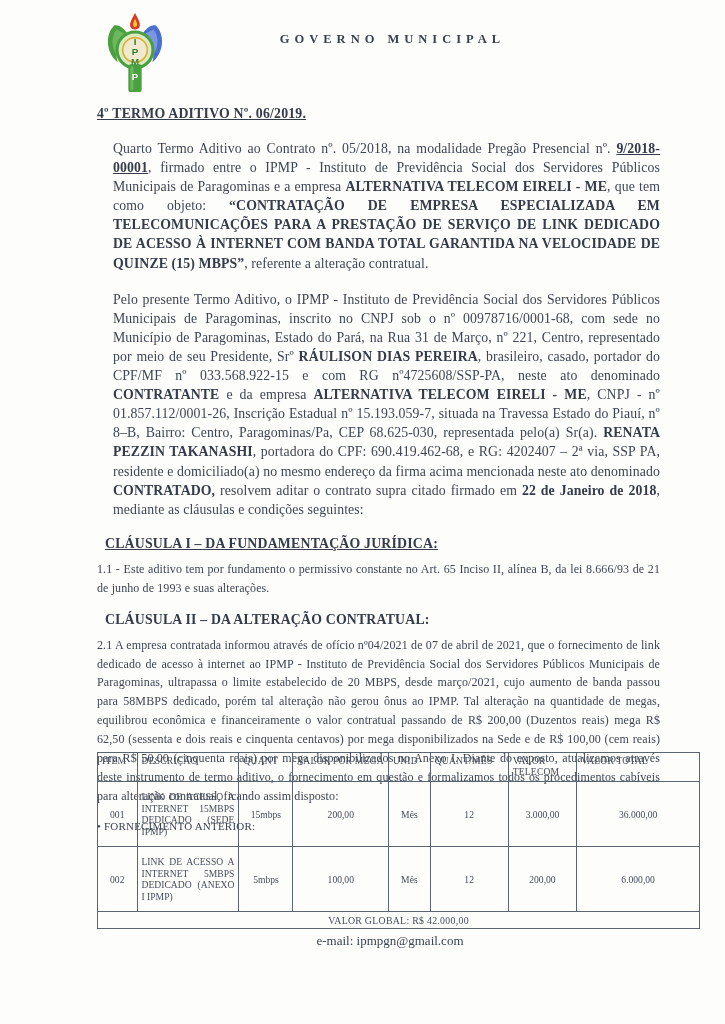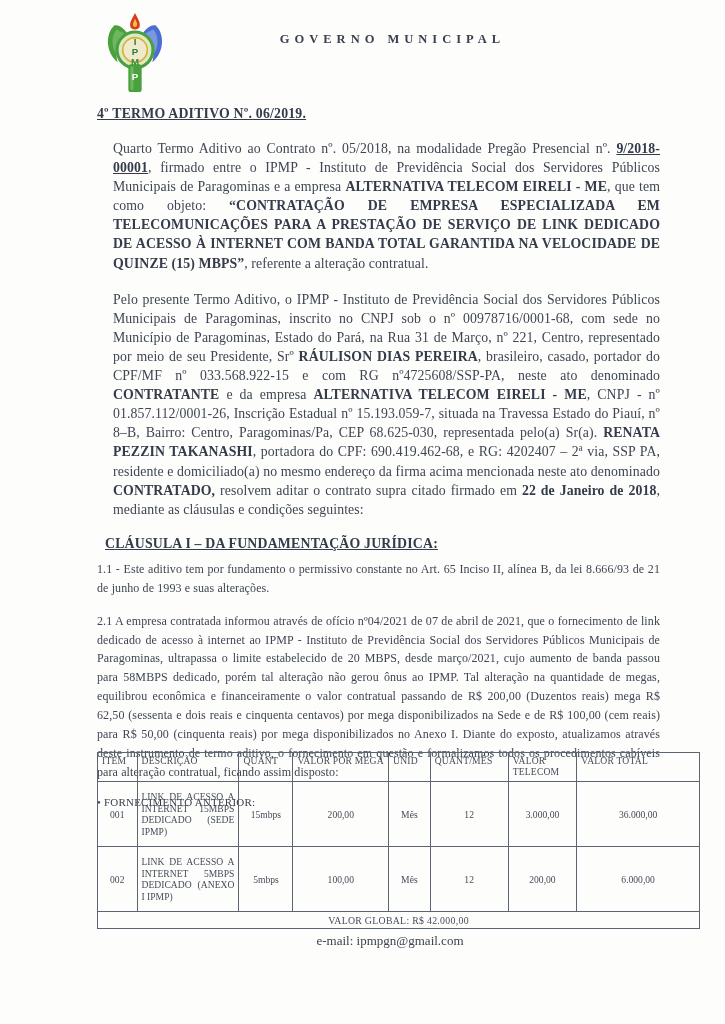--- a/index.html
+++ b/index.html
@@ -128,20 +128,21 @@
   <div class="content">
     <div class="doc-title">4º TERMO ADITIVO Nº. 06/2019.</div>
 
     <p class="para">Quarto Termo Aditivo ao Contrato nº. 05/2018, na modalidade Pregão Presencial nº. <span class="b" style="text-decoration: underline;">9/2018-00001</span>, firmado entre o IPMP - Instituto de Previdência Social dos Servidores Públicos Municipais de Paragominas e a empresa <span class="b">ALTERNATIVA TELECOM EIRELI - ME</span>, que tem como objeto: <span class="b">“CONTRATAÇÃO DE EMPRESA ESPECIALIZADA EM TELECOMUNICAÇÕES PARA A PRESTAÇÃO DE SERVIÇO DE LINK DEDICADO DE ACESSO À INTERNET COM BANDA TOTAL GARANTIDA NA VELOCIDADE DE QUINZE (15) MBPS”</span>, referente a alteração contratual.</p>
 
     <p class="para">Pelo presente Termo Aditivo, o IPMP - Instituto de Previdência Social dos Servidores Públicos Municipais de Paragominas, inscrito no CNPJ sob o nº 00978716/0001-68, com sede no Município de Paragominas, Estado do Pará, na Rua 31 de Março, nº 221, Centro, representado por meio de seu Presidente, Srº <span class="b">RÁULISON DIAS PEREIRA</span>, brasileiro, casado, portador do CPF/MF nº 033.568.922-15 e com RG nº4725608/SSP-PA, neste ato denominado <span class="b">CONTRATANTE</span> e da empresa <span class="b">ALTERNATIVA TELECOM EIRELI - ME</span>, CNPJ - nº 01.857.112/0001-26, Inscrição Estadual nº 15.193.059-7, situada na Travessa Estado do Piauí, nº 8–B, Bairro: Centro, Paragominas/Pa, CEP 68.625-030, representada pelo(a) Sr(a). <span class="b">RENATA PEZZIN TAKANASHI</span>, portadora do CPF: 690.419.462-68, e RG: 4202407 – 2ª via, SSP PA, residente e domiciliado(a) no mesmo endereço da firma acima mencionada neste ato denominado <span class="b">CONTRATADO,</span> resolvem aditar o contrato supra citado firmado em <span class="b">22 de Janeiro de 2018</span>, mediante as cláusulas e condições seguintes:</p>
 
     <div class="clause-head underlined">CLÁUSULA I – DA FUNDAMENTAÇÃO JURÍDICA:</div>
     <p class="clause-body">1.1 - Este aditivo tem por fundamento o permissivo constante no Art. 65 Inciso II, alínea B, da lei 8.666/93 de 21 de junho de 1993 e suas alterações.</p>
 
+    <div class="clause-head">CLÁUSULA II – DA ALTERAÇÃO CONTRATUAL:</div>
     <p class="clause-body">2.1 A empresa contratada informou através de ofício nº04/2021 de 07 de abril de 2021, que o fornecimento de link dedicado de acesso à internet ao IPMP - Instituto de Previdência Social dos Servidores Públicos Municipais de Paragominas, ultrapassa o limite estabelecido de 20 MBPS, desde março/2021, cujo aumento de banda passou para 58MBPS dedicado, porém tal alteração não gerou ônus ao IPMP. Tal alteração na quantidade de megas, equilibrou econômica e financeiramente o valor contratual passando de R$ 200,00 (Duzentos reais) mega R$ 62,50 (sessenta e dois reais e cinquenta centavos) por mega disponibilizados na Sede e de R$ 100,00 (cem reais) para R$ 50,00 (cinquenta reais) por mega disponibilizados no Anexo I. Diante do exposto, atualizamos através deste instrumento de termo aditivo, o fornecimento em questão e formalizamos todos os procedimentos cabíveis para alteração contratual, ficando assim disposto:</p>
 
     <div class="bullet-line">• FORNECIMENTO ANTERIOR:</div>
   </div>
 
   <table class="supply-table">
     <colgroup>
       <col class="c-item">
         <col class="c-desc">
         <col class="c-quant">

